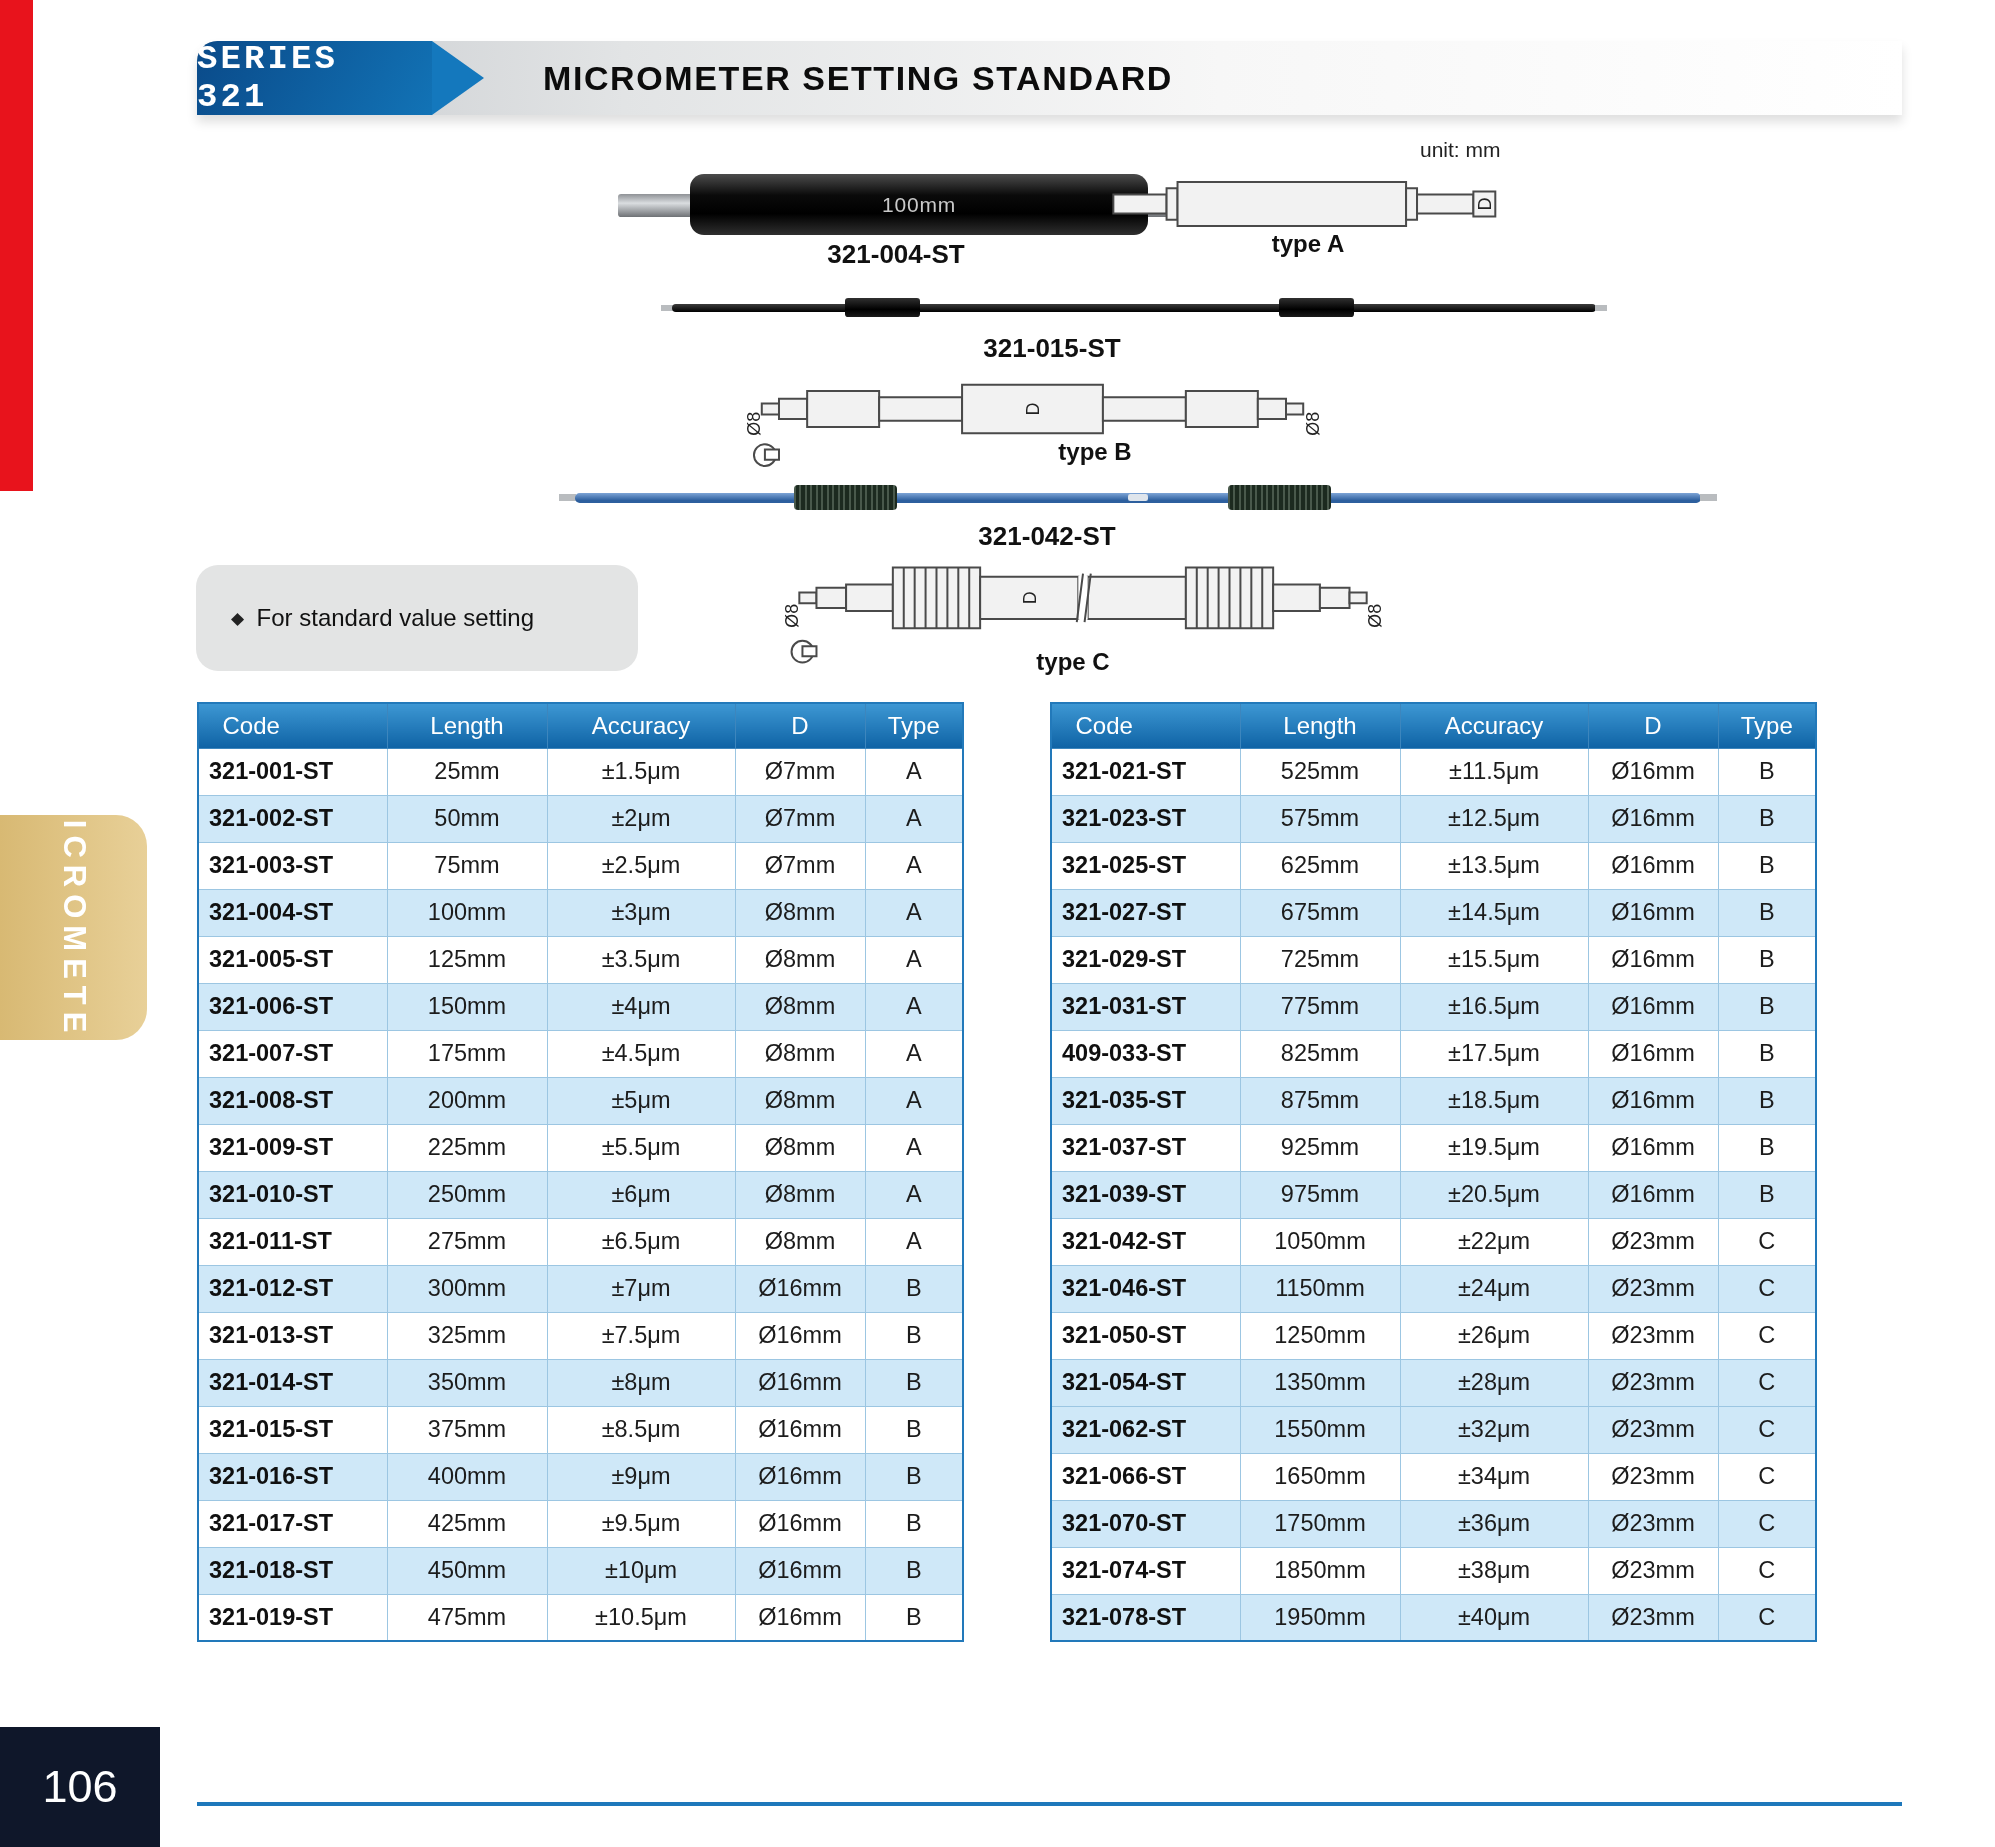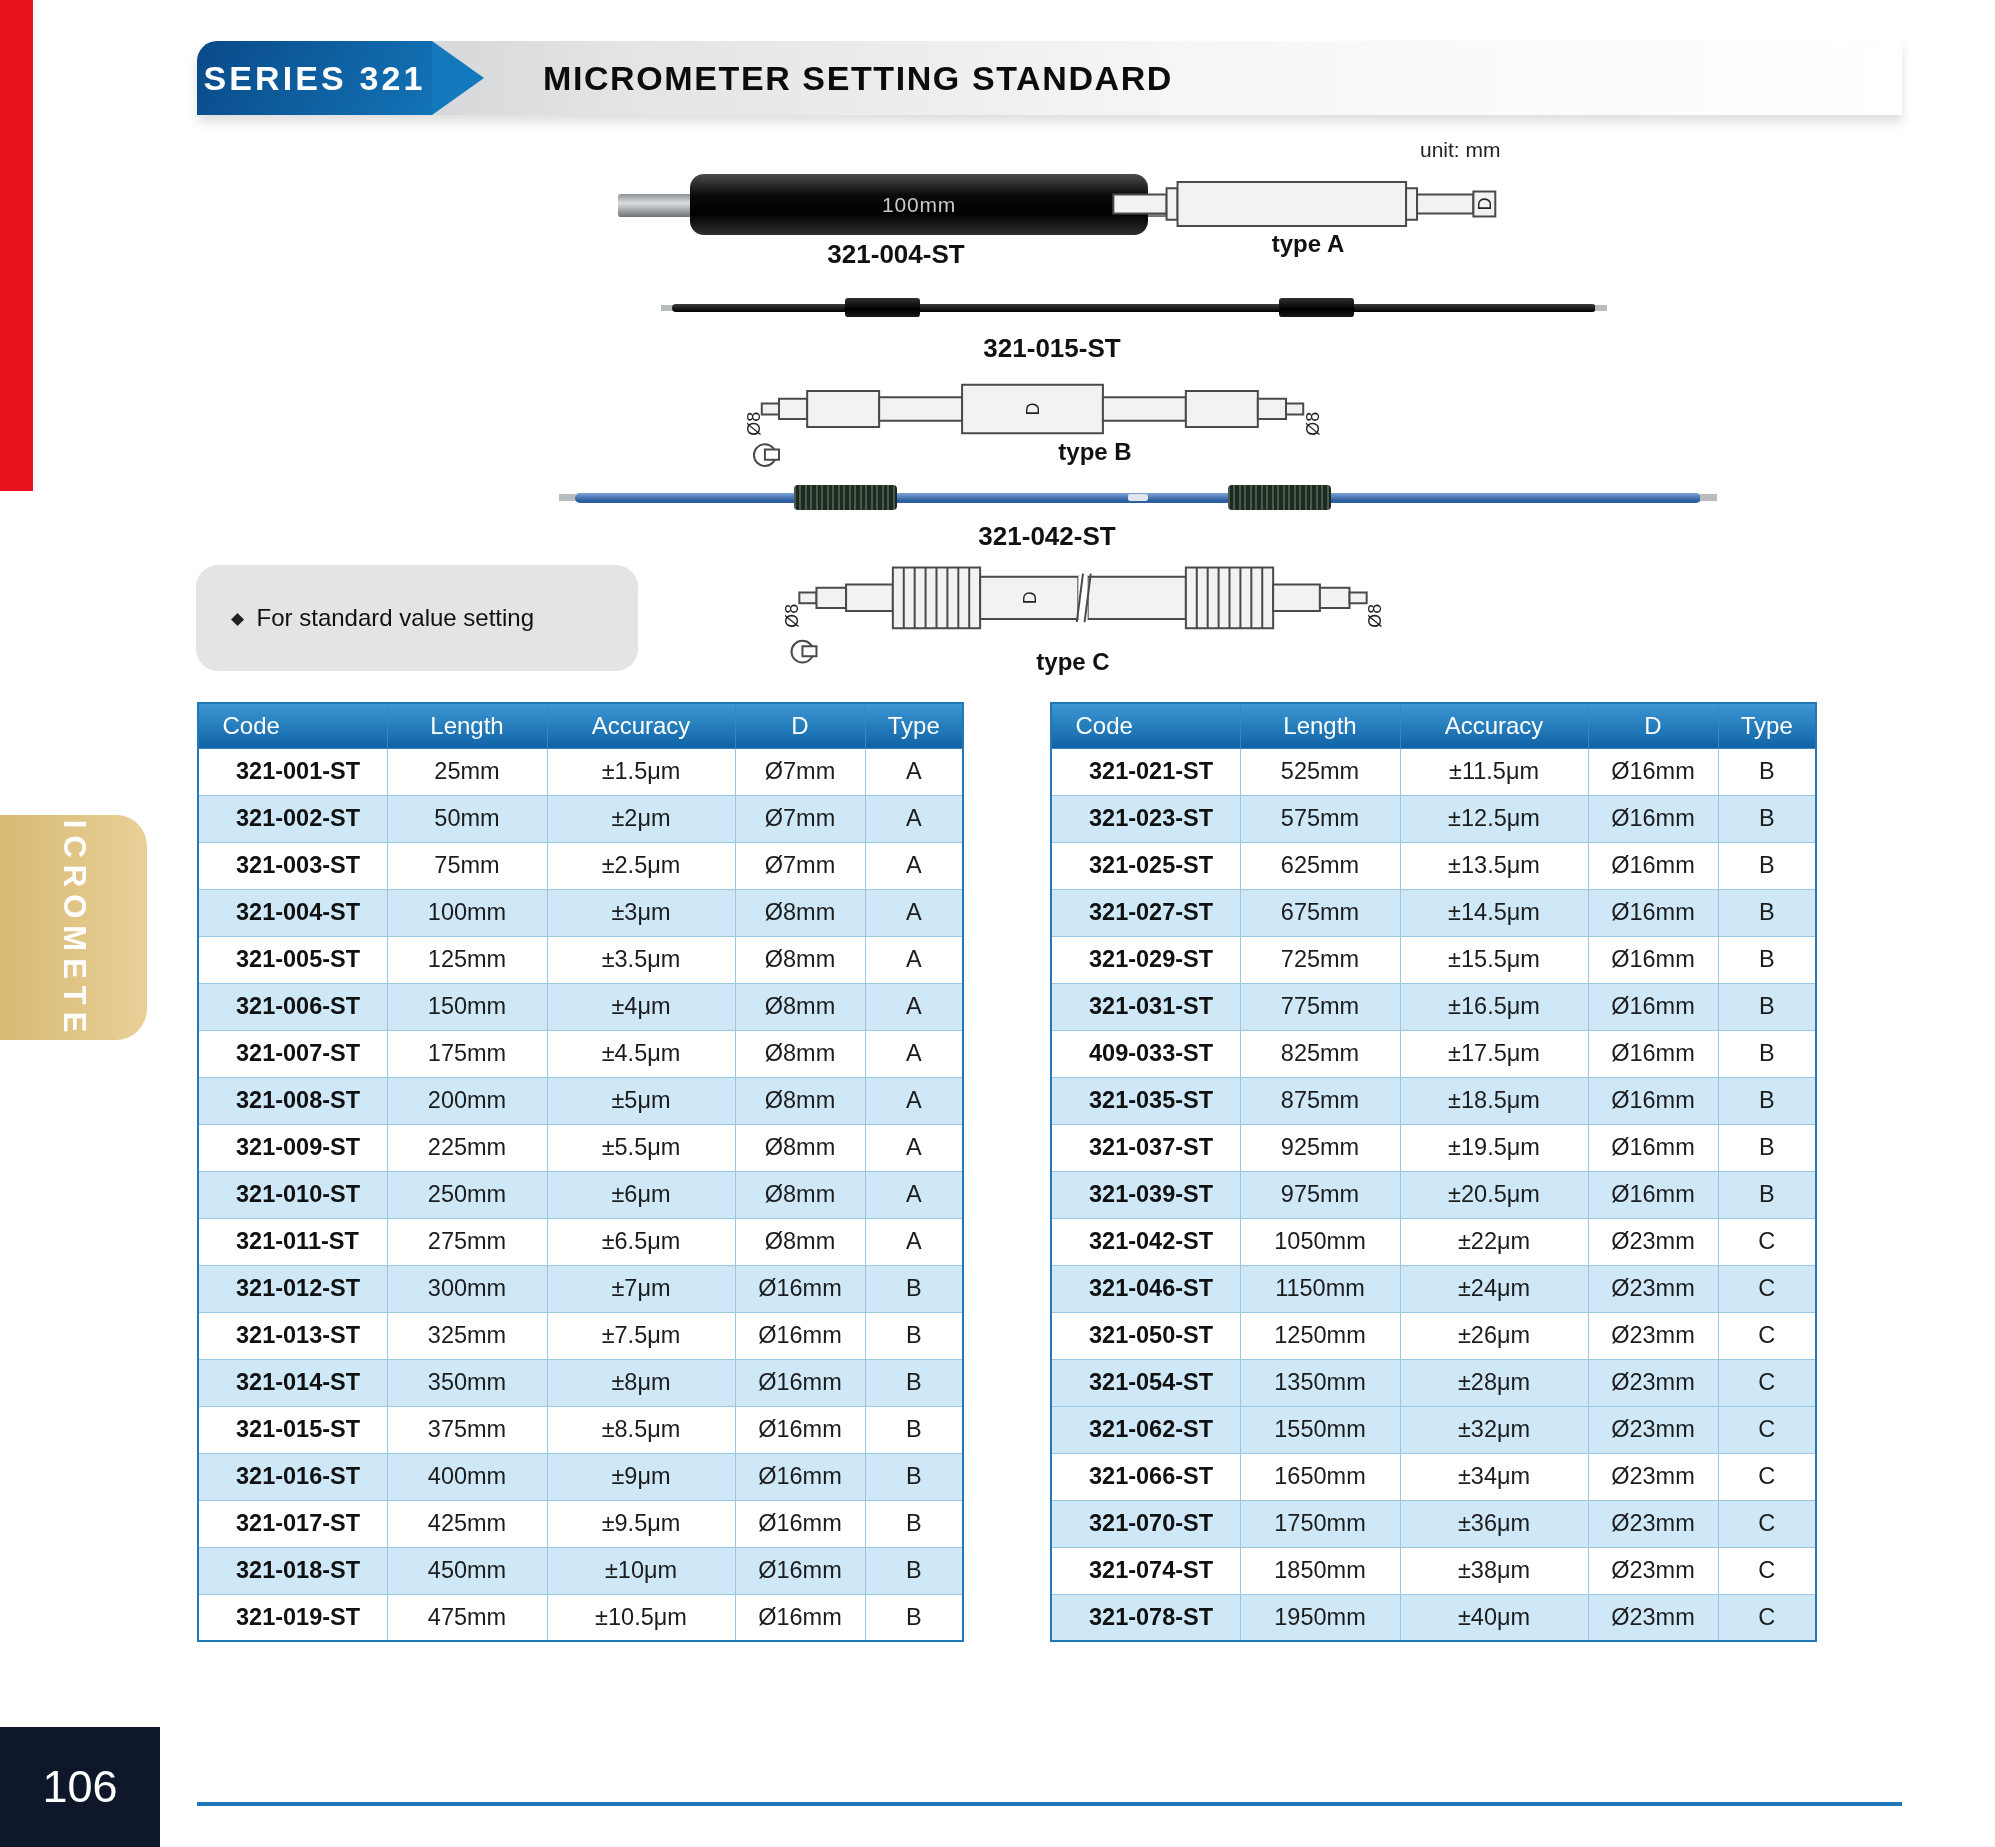--- a/index.html
+++ b/index.html
@@ -29,21 +29,21 @@
   
   .banner { position:absolute; left:197px; top:41px; width:1705px; height:74px; }
   .banner-strip {
     position:absolute; left:0; top:0; right:0; bottom:0;
     background:linear-gradient(to right,#c6c9cd 0%,#e2e4e5 25%,#f7f7f7 60%,#ffffff 100%);
     border-radius:20.3px 0 0 0; box-shadow:0 7px 11px rgba(0,0,0,.13);
   }
   .series-box {
     position:absolute; left:0; top:0; width:235px; height:74px;
     background:linear-gradient(120deg,#0a4a89,#1273b6);
-    border-radius:20.3px 0 0 0; display:flex; align-items:center; justify-content:center;
+    border-radius:20.3px 0 0 0; display:flex; align-items:center; justify-content:center;font-family:Liberation Mono, monospace;
   }
   .series-box span { color:#fff; font-size:34px; font-weight:bold; letter-spacing:3.1px; }
   .series-arrow {
     position:absolute; left:235px; top:0; width:0; height:0;
     border-top:37px solid transparent; border-bottom:37px solid transparent;
     border-left:52px solid #1478bd;
   }
   .page-title {
     position:absolute; left:346px; top:0; height:74px; display:flex; align-items:center;
     font-size:34px; font-weight:bold; letter-spacing:1.6px; color:#0c0c0c; white-space:nowrap;
@@ -115,21 +115,21 @@
   .spec-table th {
     height:45px; background:linear-gradient(to bottom,#3d97d3,#0f63a5); color:#fff;
     font-size:24px; font-weight:normal; text-align:center; border:0.8px solid #3d86bd;
   }
   .spec-table th.th-code { text-align:left; padding-left:23.5px; }
   .spec-table td {
     height:47px; font-size:23.5px; color:#1c1c1c; text-align:center;
     border:0.8px solid #9cc6e2; background:#fff;
   }
   .spec-table tr.alt td { background:#cfe8f8; }
-  .spec-table td.code { text-align:left; padding-left:37px; font-weight:bold; color:#101010; }
+  .spec-table td.code { text-align:left; padding-left:10px; font-weight:bold; color:#101010; }
 </style>
 </head>
 <body>
 
 <div class="page">
 
   <div class="red-strip"></div>
   <div class="side-tab">
     <span>MICROMETER</span>
   </div>

